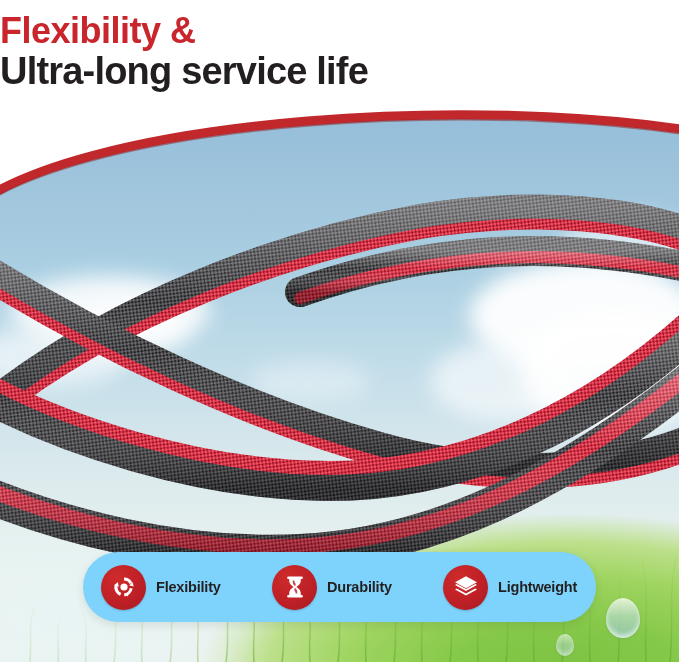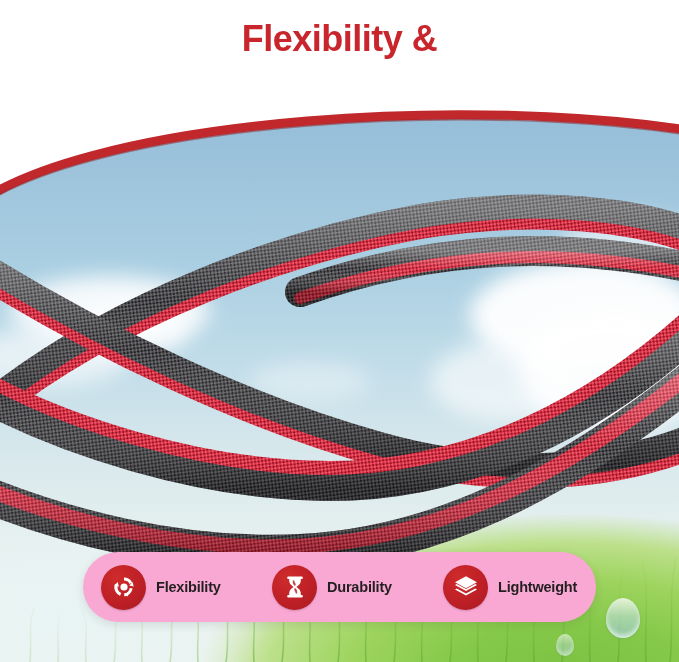--- a/index.html
+++ b/index.html
@@ -7,22 +7,22 @@
   body {
     font-family:"Liberation Sans", sans-serif;
     background:#ffffff;
     overflow:hidden;
     position:relative;
   }
 
   
   .headline {
     position:absolute; left:0; top:0; width:679px;
-    text-align:center; z-index:40;
-    padding-top:20px;
+    z-index:40;
+    padding-top:12px;
   }
   .headline .line1 {
     display:block;
     font-size:36px;
     font-weight:bold;
     letter-spacing:-0.5px;
     color:#C8262C;
     line-height:1.05;
   }
   .headline .line2 {
@@ -100,21 +100,21 @@
   
   .rim { position:absolute; left:0; top:0; width:679px; height:120px; }
 
   
   .hose { position:absolute; left:0; top:0; width:679px; height:566px; }
 
   
   .feature-bar {
     position:absolute; left:83px; top:552px;
     width:513px; height:70px;
-    background:#f9a8d4;
+    background:#7dd3fc;
     border-radius:36px;
     z-index:30;
     display:flex;
     align-items:center;
     box-shadow:0 3px 10px rgba(40,60,40,.12);
   }
   .feature {
     display:flex; align-items:center;
     flex:1 1 0;
     padding-left:18px;
@@ -135,20 +135,21 @@
     color:#231f20;
     letter-spacing:-0.2px;
     white-space:nowrap;
   }
 </style>
 </head>
 <body>
 
 <div class="headline">
   <span class="line1">Flexibility &amp;</span>
+  <span class="line2">Ultra-long service life</span>
 </div>
 
 <div class="photo">
 
   <div class="sky"></div>
 
   <div class="cloud c1"></div>
   <div class="cloud c2"></div>
   <div class="cloud c3"></div>
   <div class="cloud c8"></div>

